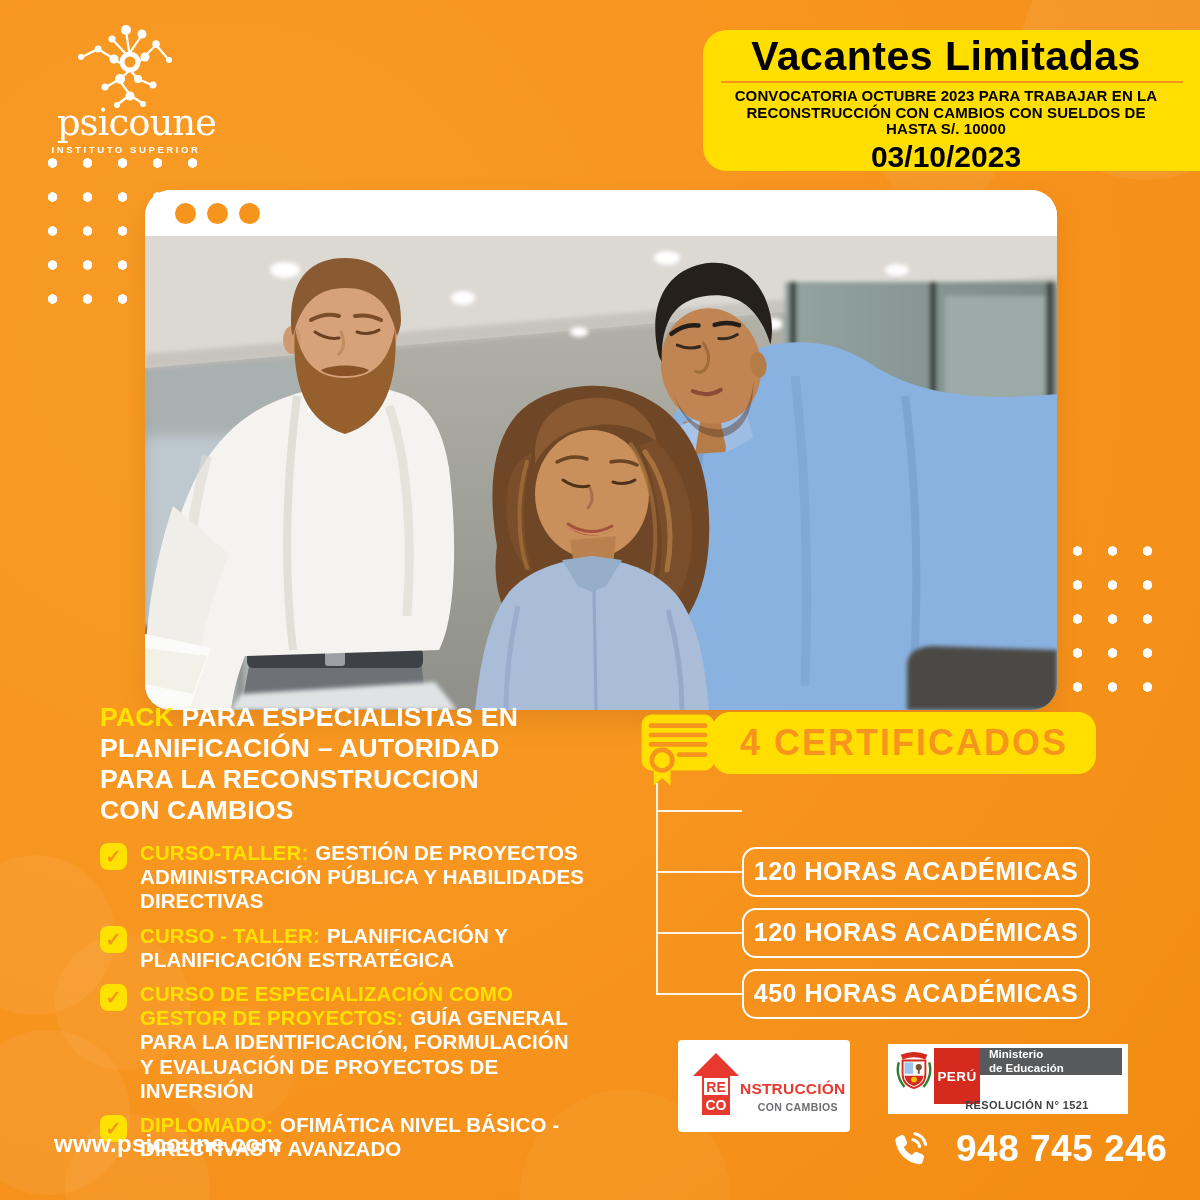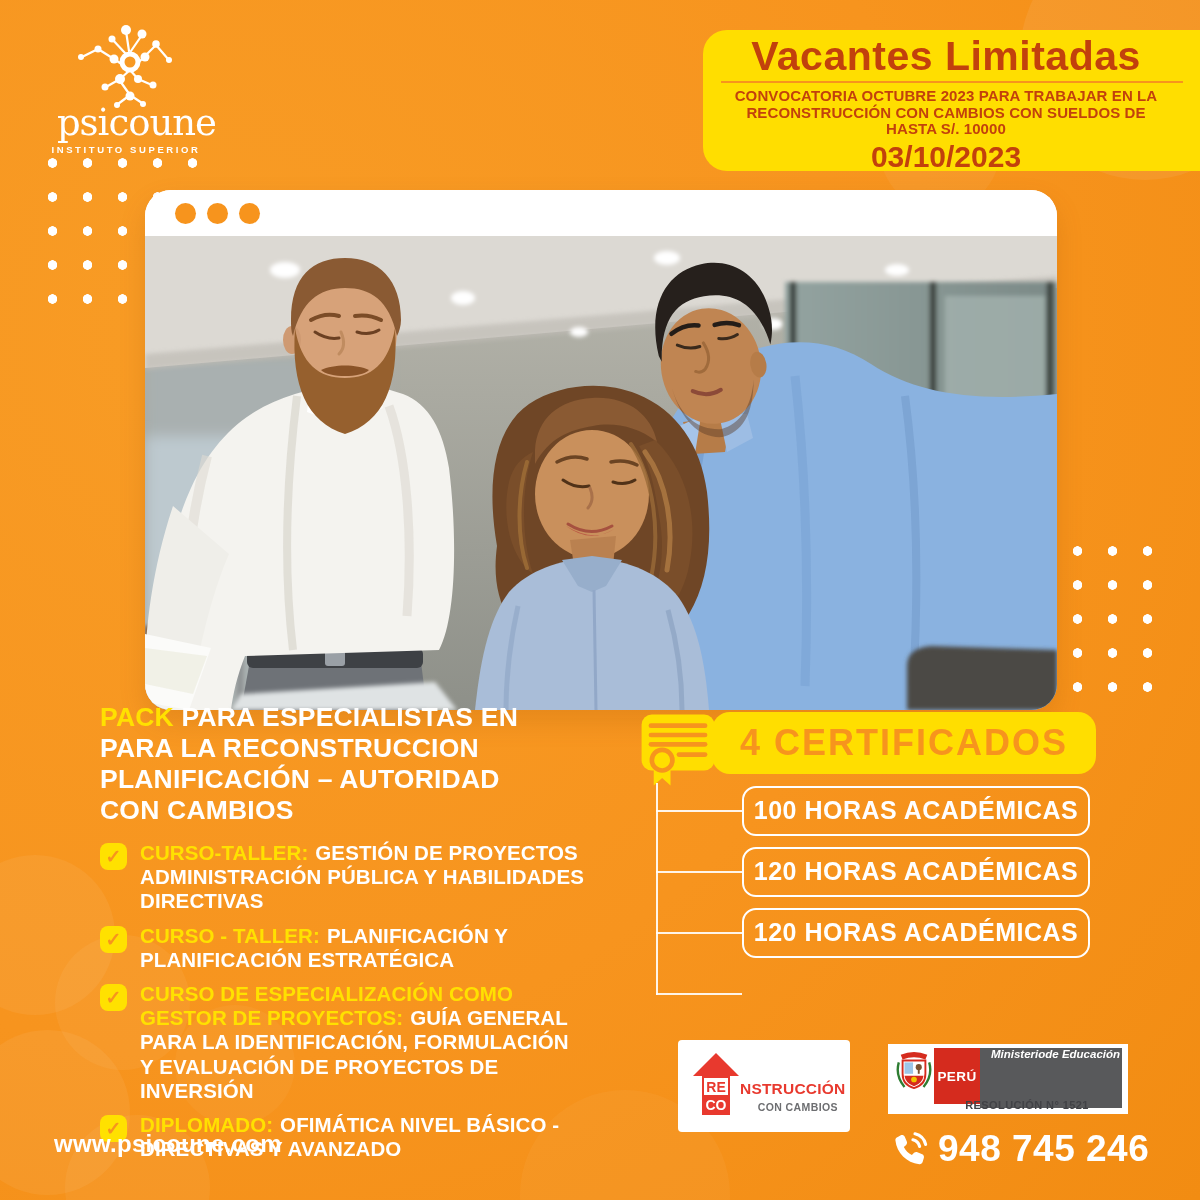--- a/index.html
+++ b/index.html
@@ -9,21 +9,21 @@
   .blob{position:absolute;border-radius:50%;pointer-events:none;}
 
   
   .logo{position:absolute;left:36px;top:20px;width:180px;text-align:center;color:#fff;}
   .logo svg{display:block;margin:0 auto;}
   .logo-word{font-family:"DejaVu Serif",serif;font-size:37px;line-height:1;letter-spacing:-1px;margin-top:-4px;text-align:right;}
   .logo-tag{font-size:9.5px;font-weight:bold;letter-spacing:2.6px;margin-top:3px;}
 
   
   .vacancy{position:absolute;left:703px;top:30px;width:497px;height:141px;background:#FFDE00;
-    border-radius:24px 0 0 24px;color:#c2410c;text-align:center;box-sizing:border-box;padding:5px 25px 0 14px;}
+    border-radius:24px 0 0 24px;color:#000000;text-align:center;box-sizing:border-box;padding:5px 25px 0 14px;}
   .vacancy-title{font-size:41px;font-weight:bold;line-height:1.05;letter-spacing:.5px;}
   .vac-divider{border:none;border-top:2.5px solid #F7941D;margin:3px -8px 5px 4px;}
   .vacancy-body{font-size:15px;font-weight:bold;line-height:1.1;letter-spacing:.1px;padding:0 2px;}
   .vacancy-date{font-size:30px;font-weight:bold;margin-top:2px;}
 
   
   .dots{position:absolute;background-image:radial-gradient(circle,#fff 4.5px,rgba(255,255,255,0) 5px);
     background-size:35px 34px;}
   .dots-left{left:35px;top:146px;width:177px;height:170px;}
   .dots-right{left:1025px;top:534px;width:141px;height:170px;}
@@ -59,29 +59,29 @@
 
   
   .recon{position:absolute;left:678px;top:1040px;width:172px;height:92px;background:#fff;border-radius:4px;}
   .recon svg{position:absolute;left:15px;top:13px;}
   .recon-rest{position:absolute;left:62px;top:40px;color:#E8392E;font-size:15.5px;font-weight:bold;letter-spacing:.2px;}
   .recon-sub{position:absolute;right:12px;top:61px;color:#6d6e71;font-size:10.5px;font-weight:bold;letter-spacing:.4px;}
   .minedu{position:absolute;left:888px;top:1044px;width:240px;height:70px;background:#fff;}
   .minedu .arms{position:absolute;left:7px;top:4px;}
   .minedu .peru{position:absolute;left:46px;top:4px;width:46px;height:56px;background:#D52B1E;color:#fff;
     font-size:13.5px;font-weight:bold;display:flex;align-items:center;justify-content:center;letter-spacing:.4px;}
-  .minedu .ministry{position:absolute;left:92px;top:4px;width:142px;height:60px;background:#58595B;color:#fff;
-    font-size:11.5px;font-weight:bold;line-height:1.2;display:flex;justify-content:center;
-    padding-left:9px;box-sizing:border-box;font-style:italic;}
+  .minedu .ministry{position:absolute;left:92px;top:4px;width:142px;height:27px;background:#58595B;color:#fff;
+    font-size:11.5px;font-weight:bold;line-height:1.2;display:flex;flex-direction:column;justify-content:center;
+    padding-left:9px;box-sizing:border-box;}
   .minedu .resol{position:absolute;left:40px;right:2px;bottom:3px;text-align:center;color:#414246;
     font-size:11px;font-weight:bold;letter-spacing:.4px;}
 
   
   .site{position:absolute;left:54px;top:1130px;color:#fff;font-size:24px;font-weight:bold;letter-spacing:.3px;}
-  .phone{position:absolute;left:890px;top:1128px;display:flex;align-items:center;gap:10px;color:#fff;
+  .phone{position:absolute;left:890px;top:1128px;display:flex;align-items:center;gap:28px;color:#fff;
     font-size:37px;font-weight:bold;letter-spacing:.5px;}
 </style>
 </head>
 <body>
 
 <div class="poster">
 
   <div class="blob" style="left:1020px;top:-70px;width:250px;height:250px;background:rgba(255,255,255,.07);"></div>
   <div class="blob" style="left:880px;top:90px;width:120px;height:120px;background:rgba(255,255,255,.05);"></div>
   <div class="blob" style="left:-45px;top:855px;width:160px;height:160px;background:rgba(255,255,255,.06);"></div>
@@ -279,22 +279,22 @@
         <path d="M762,430 Q762,412 786,410 L912,414 L912,474 L762,474 Z" fill="#4c4944" filter="url(#b2)"></path>
         <polygon points="96,458 290,446 312,474 86,474" fill="#dfe3e4" filter="url(#b2)"></polygon>
       </svg>
     </div>
   </div>
 
   <div class="pack">
     <div class="pack-title">
       <span class="hl">PACK</span>
       <span class="first">PARA ESPECIALISTAS EN</span>
+      <span class="line">PLANIFICACIÓN – AUTORIDAD</span>
       <span class="line">PARA LA RECONSTRUCCION</span>
-      <span class="line">PLANIFICACIÓN – AUTORIDAD</span>
       <span class="line">CON CAMBIOS</span>
     </div>
     <div class="checklist">
       <div class="chk-item">
         <div class="chk-box">✓</div>
         <div class="chk-text">
           <span class="chk-label">CURSO-TALLER:</span><span>GESTIÓN DE PROYECTOS ADMINISTRACIÓN PÚBLICA Y HABILIDADES DIRECTIVAS</span>
         </div>
       </div>
       <div class="chk-item">
@@ -330,23 +330,23 @@
       <polygon points="19,56 37,56 37,80 28,72 19,80" fill="#FFDE00"></polygon>
       <circle cx="28" cy="53" r="11" fill="#FFDE00" stroke="#F7941D" stroke-width="5"></circle>
     </svg>
   </div>
   <div class="badge">4 CERTIFICADOS</div>
   <div class="vline"></div>
   <div class="hline" style="top:810px;"></div>
   <div class="hline" style="top:871px;"></div>
   <div class="hline" style="top:932px;"></div>
   <div class="hline" style="top:993px;"></div>
-  <div class="hours-box" style="top:786px;">100 HORAS ACADÉMICAS</div>
   <div class="hours-box" style="top:847px;">120 HORAS ACADÉMICAS</div>
   <div class="hours-box" style="top:908px;">120 HORAS ACADÉMICAS</div>
+  <div class="hours-box" style="top:969px;">450 HORAS ACADÉMICAS</div>
 
   <div class="recon">
     <svg width="46" height="62" viewBox="0 0 46 62">
       <path d="M23 0 L46 23 L37 23 L37 62 L9 62 L9 23 L0 23 Z" fill="#E8392E"></path>
       <rect x="11" y="25" width="24" height="17" fill="#ffffff"></rect>
       <text x="23" y="38.5" text-anchor="middle" font-family="Liberation Sans, sans-serif" font-size="14" font-weight="bold" fill="#E8392E">RE</text>
       <text x="23" y="57" text-anchor="middle" font-family="Liberation Sans, sans-serif" font-size="14" font-weight="bold" fill="#ffffff">CO</text>
     </svg>
     <div class="recon-rest">NSTRUCCIÓN</div>
     <div class="recon-sub">CON CAMBIOS</div>

